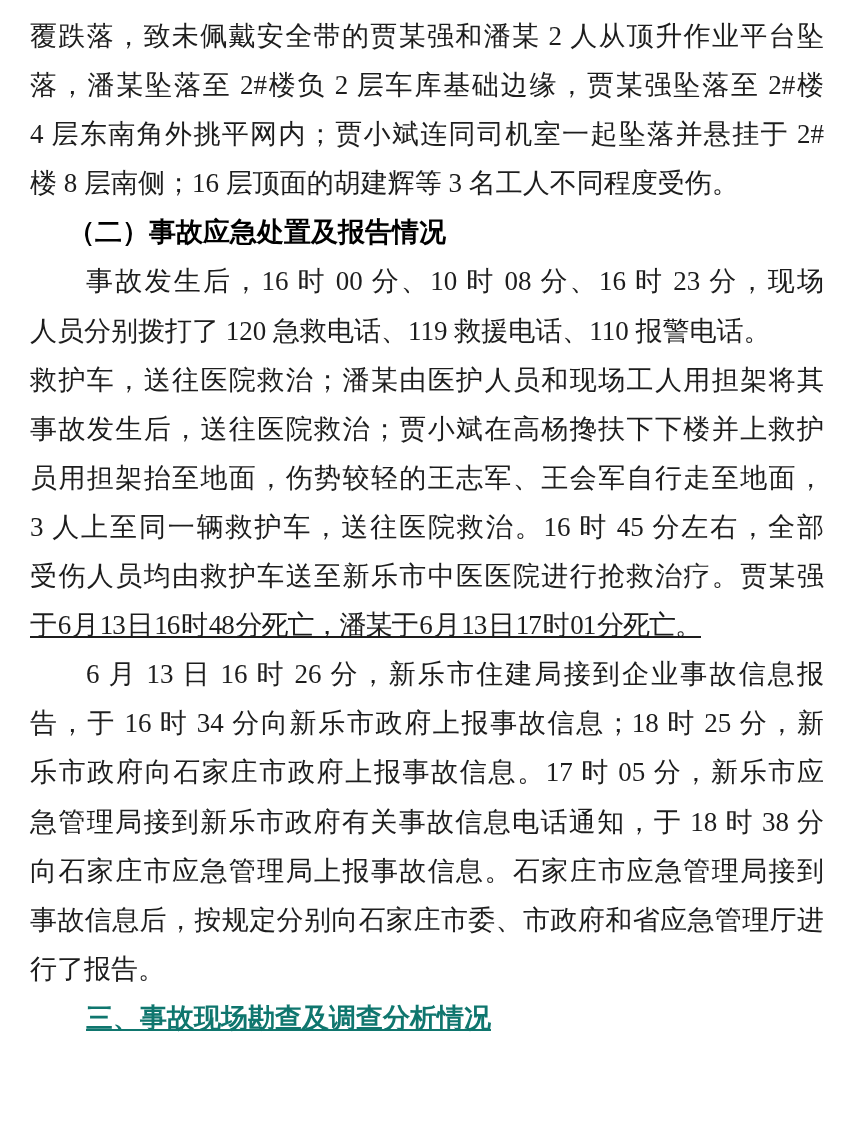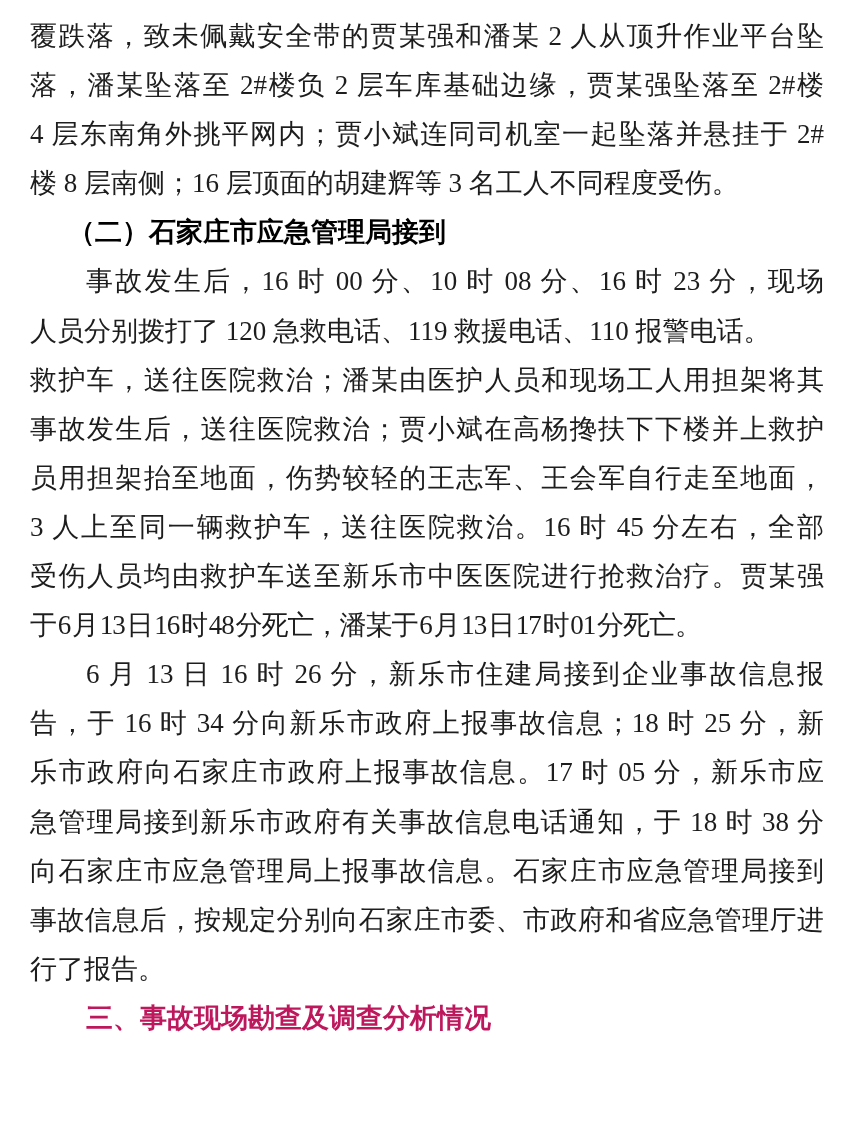--- a/index.html
+++ b/index.html
@@ -30,44 +30,46 @@
     white-space: nowrap;
   }
   
   .ind { text-indent: 56px; }
   
   .indp { text-indent: 38px; }
   
   .tight {
     letter-spacing: -1px;
     word-spacing: -4px;
+    text-decoration: underline;
   }
   .hkai {
     font-weight: bold;
     color: #000000;
     text-align-last: left;
     white-space: nowrap;
   }
   .hhei {
     font-family: "Liberation Sans", "DejaVu Sans", sans-serif;
     font-weight: bold;
-    color: #be185d;
+    color: #0f766e;
     text-align-last: left;
     white-space: nowrap;
+    text-decoration: underline;
   }
 </style>
 </head>
 <body>
 
 <div class="doc-page">
   <div class="line">覆跌落，致未佩戴安全带的贾某强和潘某 2 人从顶升作业平台坠</div>
   <div class="line">落，潘某坠落至 2#楼负 2 层车库基础边缘，贾某强坠落至 2#楼</div>
   <div class="line">4 层东南角外挑平网内；贾小斌连同司机室一起坠落并悬挂于 2#</div>
   <div class="line nat">楼 8 层南侧；16 层顶面的胡建辉等 3 名工人不同程度受伤。</div>
-  <div class="line hkai indp">（二）石家庄市应急管理局接到</div>
+  <div class="line hkai indp">（二）事故应急处置及报告情况</div>
   <div class="line ind">事故发生后，16 时 00 分、10 时 08 分、16 时 23 分，现场</div>
   <div class="line nat">人员分别拨打了 120 急救电话、119 救援电话、110 报警电话。</div>
   <div class="line">救护车，送往医院救治；潘某由医护人员和现场工人用担架将其</div>
   <div class="line">事故发生后，送往医院救治；贾小斌在高杨搀扶下下楼并上救护</div>
   <div class="line">员用担架抬至地面，伤势较轻的王志军、王会军自行走至地面，</div>
   <div class="line">3 人上至同一辆救护车，送往医院救治。16 时 45 分左右，全部</div>
   <div class="line">受伤人员均由救护车送至新乐市中医医院进行抢救治疗。贾某强</div>
   <div class="line nat tight">于 6 月 13 日 16 时 48 分死亡，潘某于 6 月 13 日 17 时 01 分死亡。</div>
   <div class="line ind">6 月 13 日 16 时 26 分，新乐市住建局接到企业事故信息报</div>
   <div class="line">告，于 16 时 34 分向新乐市政府上报事故信息；18 时 25 分，新</div>

